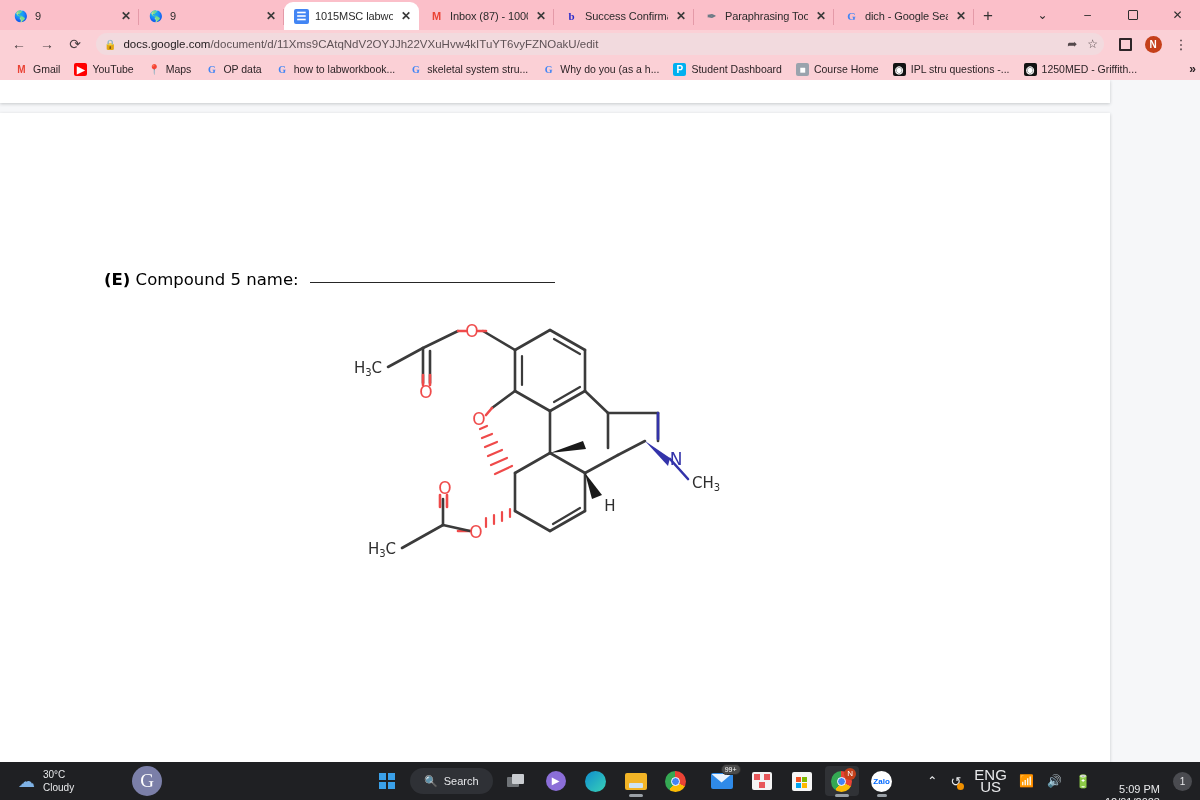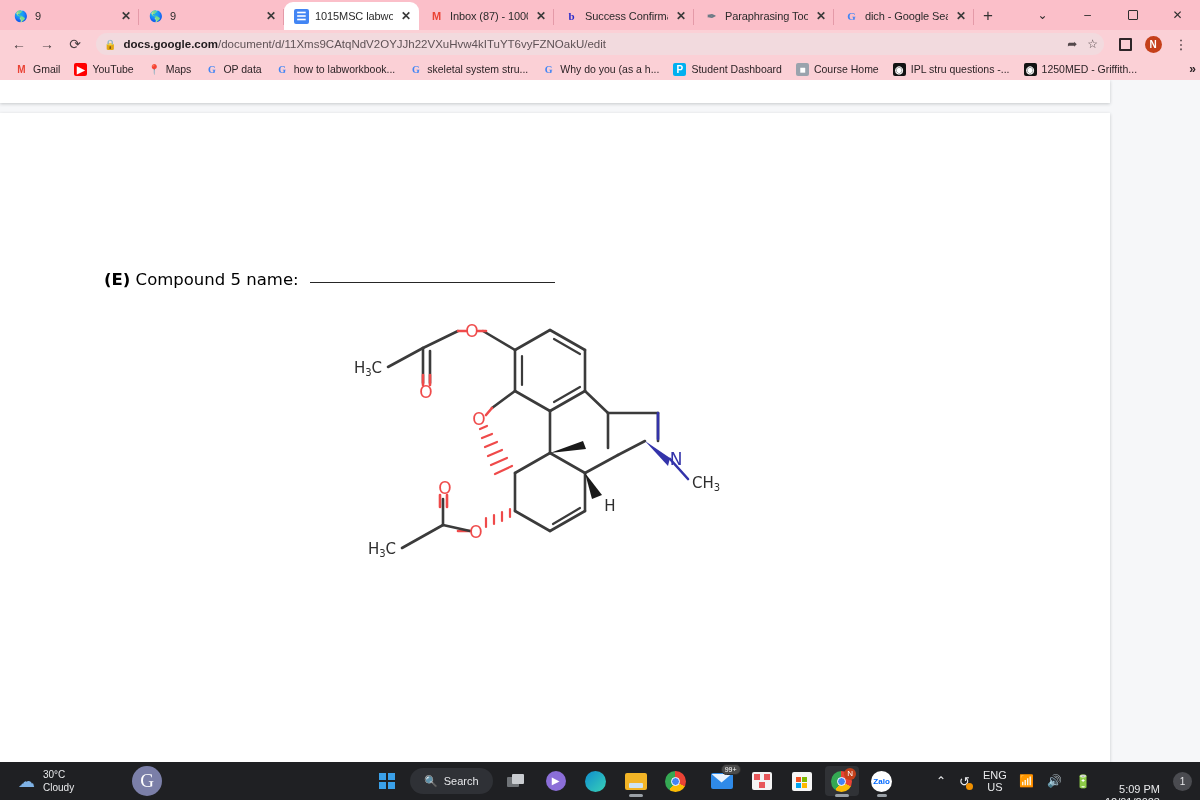--- a/index.html
+++ b/index.html
@@ -76,21 +76,21 @@
   .navbtn {
     width: 26px; height: 24px; display: flex; align-items: center;
     justify-content: center; font-size: 14px; color: #4a4043;
   }
   .omnibox {
     flex: 1 1 auto; height: 22px; background: #f2dade;
     border-radius: 11px; display: flex; align-items: center;
     padding: 0 8px; gap: 7px; margin: 0 6px; position: relative;
   }
   .omnibox .url { font-size: 11.5px; color: #5f5256; white-space: nowrap; }
-  .omnibox .url b { color: #1f1a1c; font-weight: 700; }
+  .omnibox .url b { color: #1f1a1c; font-weight: 400; }
   .omni-right { position: absolute; right: 6px; display: flex; gap: 10px; align-items:center;}
   .omni-right span { font-size: 12px; color: #54484b; }
   .profile-av {
     width: 17px; height: 17px; border-radius: 50%;
     background: #c5401a; color: #fff; font-size: 10px;
     display: flex; align-items: center; justify-content: center;
     font-weight: 600;
   }
   .sq-icon {
     width: 13px; height: 13px; border: 2px solid #2e2528; border-radius: 1px;
@@ -189,21 +189,21 @@
   }
   .badge99 {
     position: absolute; top: -2px; right: -2px; background: #4a4a4a;
     color: #fff; font-size: 7px; border-radius: 7px; padding: 1px 3px;
     border: 1px solid #2a2a2a;
   }
   .tb-right {
     position: absolute; right: 8px; display: flex; align-items: center; gap: 13px;
     color: #e9eaec;
   }
-  .tb-right .lang { font-size: 11px; text-align: center; line-height: 12px; }
+  .tb-right .lang { font-size: 15px; text-align: center; line-height: 12px; }
   .tb-right .clock { font-size: 11px; text-align: right; line-height: 13px; margin-top: 29px; }
   .tb-notif {
     width: 19px; height: 19px; border-radius: 50%; background: #4a4b50;
     color: #e9eaec; font-size: 10px; display: flex;
     align-items: center; justify-content: center;
   }
 </style>
 </head>
 <body>
 

